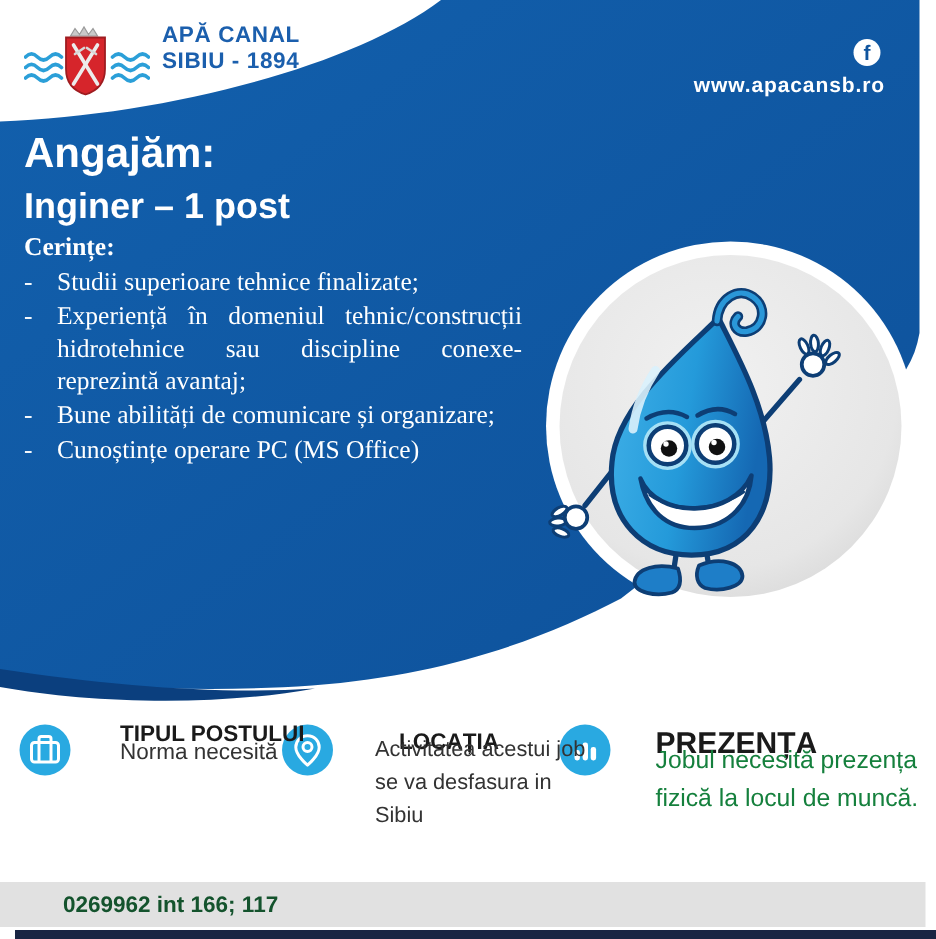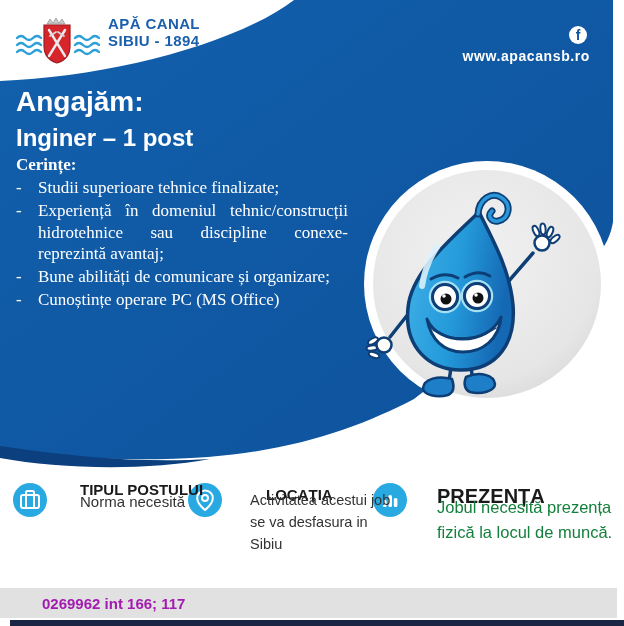--- a/index.html
+++ b/index.html
@@ -47,21 +47,21 @@
   }
   .info-title{position:absolute;color:#1a1a1a;font-weight:700;font-size:15px;z-index:3;}
   .info-value{position:absolute;color:#333333;font-size:15px;z-index:4;}
   .col3-title{font-size:20px;}
   .col3-value{font-size:16.5px;line-height:1.5;color:#15803d;}
   
   .footer-bar{
     position:absolute;left:0;top:588px;width:617px;height:30px;background:#e1e1e1;
     display:flex;align-items:center;justify-content:space-between;
     padding:0 48px 0 42px;box-sizing:border-box;z-index:3;
-    font-weight:700;font-size:15px;color:#a21caf;
+    font-weight:700;font-size:15px;color:#14532d;
   }
   .bottom-line{
     position:absolute;left:10px;top:620px;width:614px;height:6px;background:#192543;z-index:3;
   }
 </style>
 </head>
 <body>
 
 <svg id="bg" width="624" height="626" viewBox="0 0 624 626">
   <defs>

